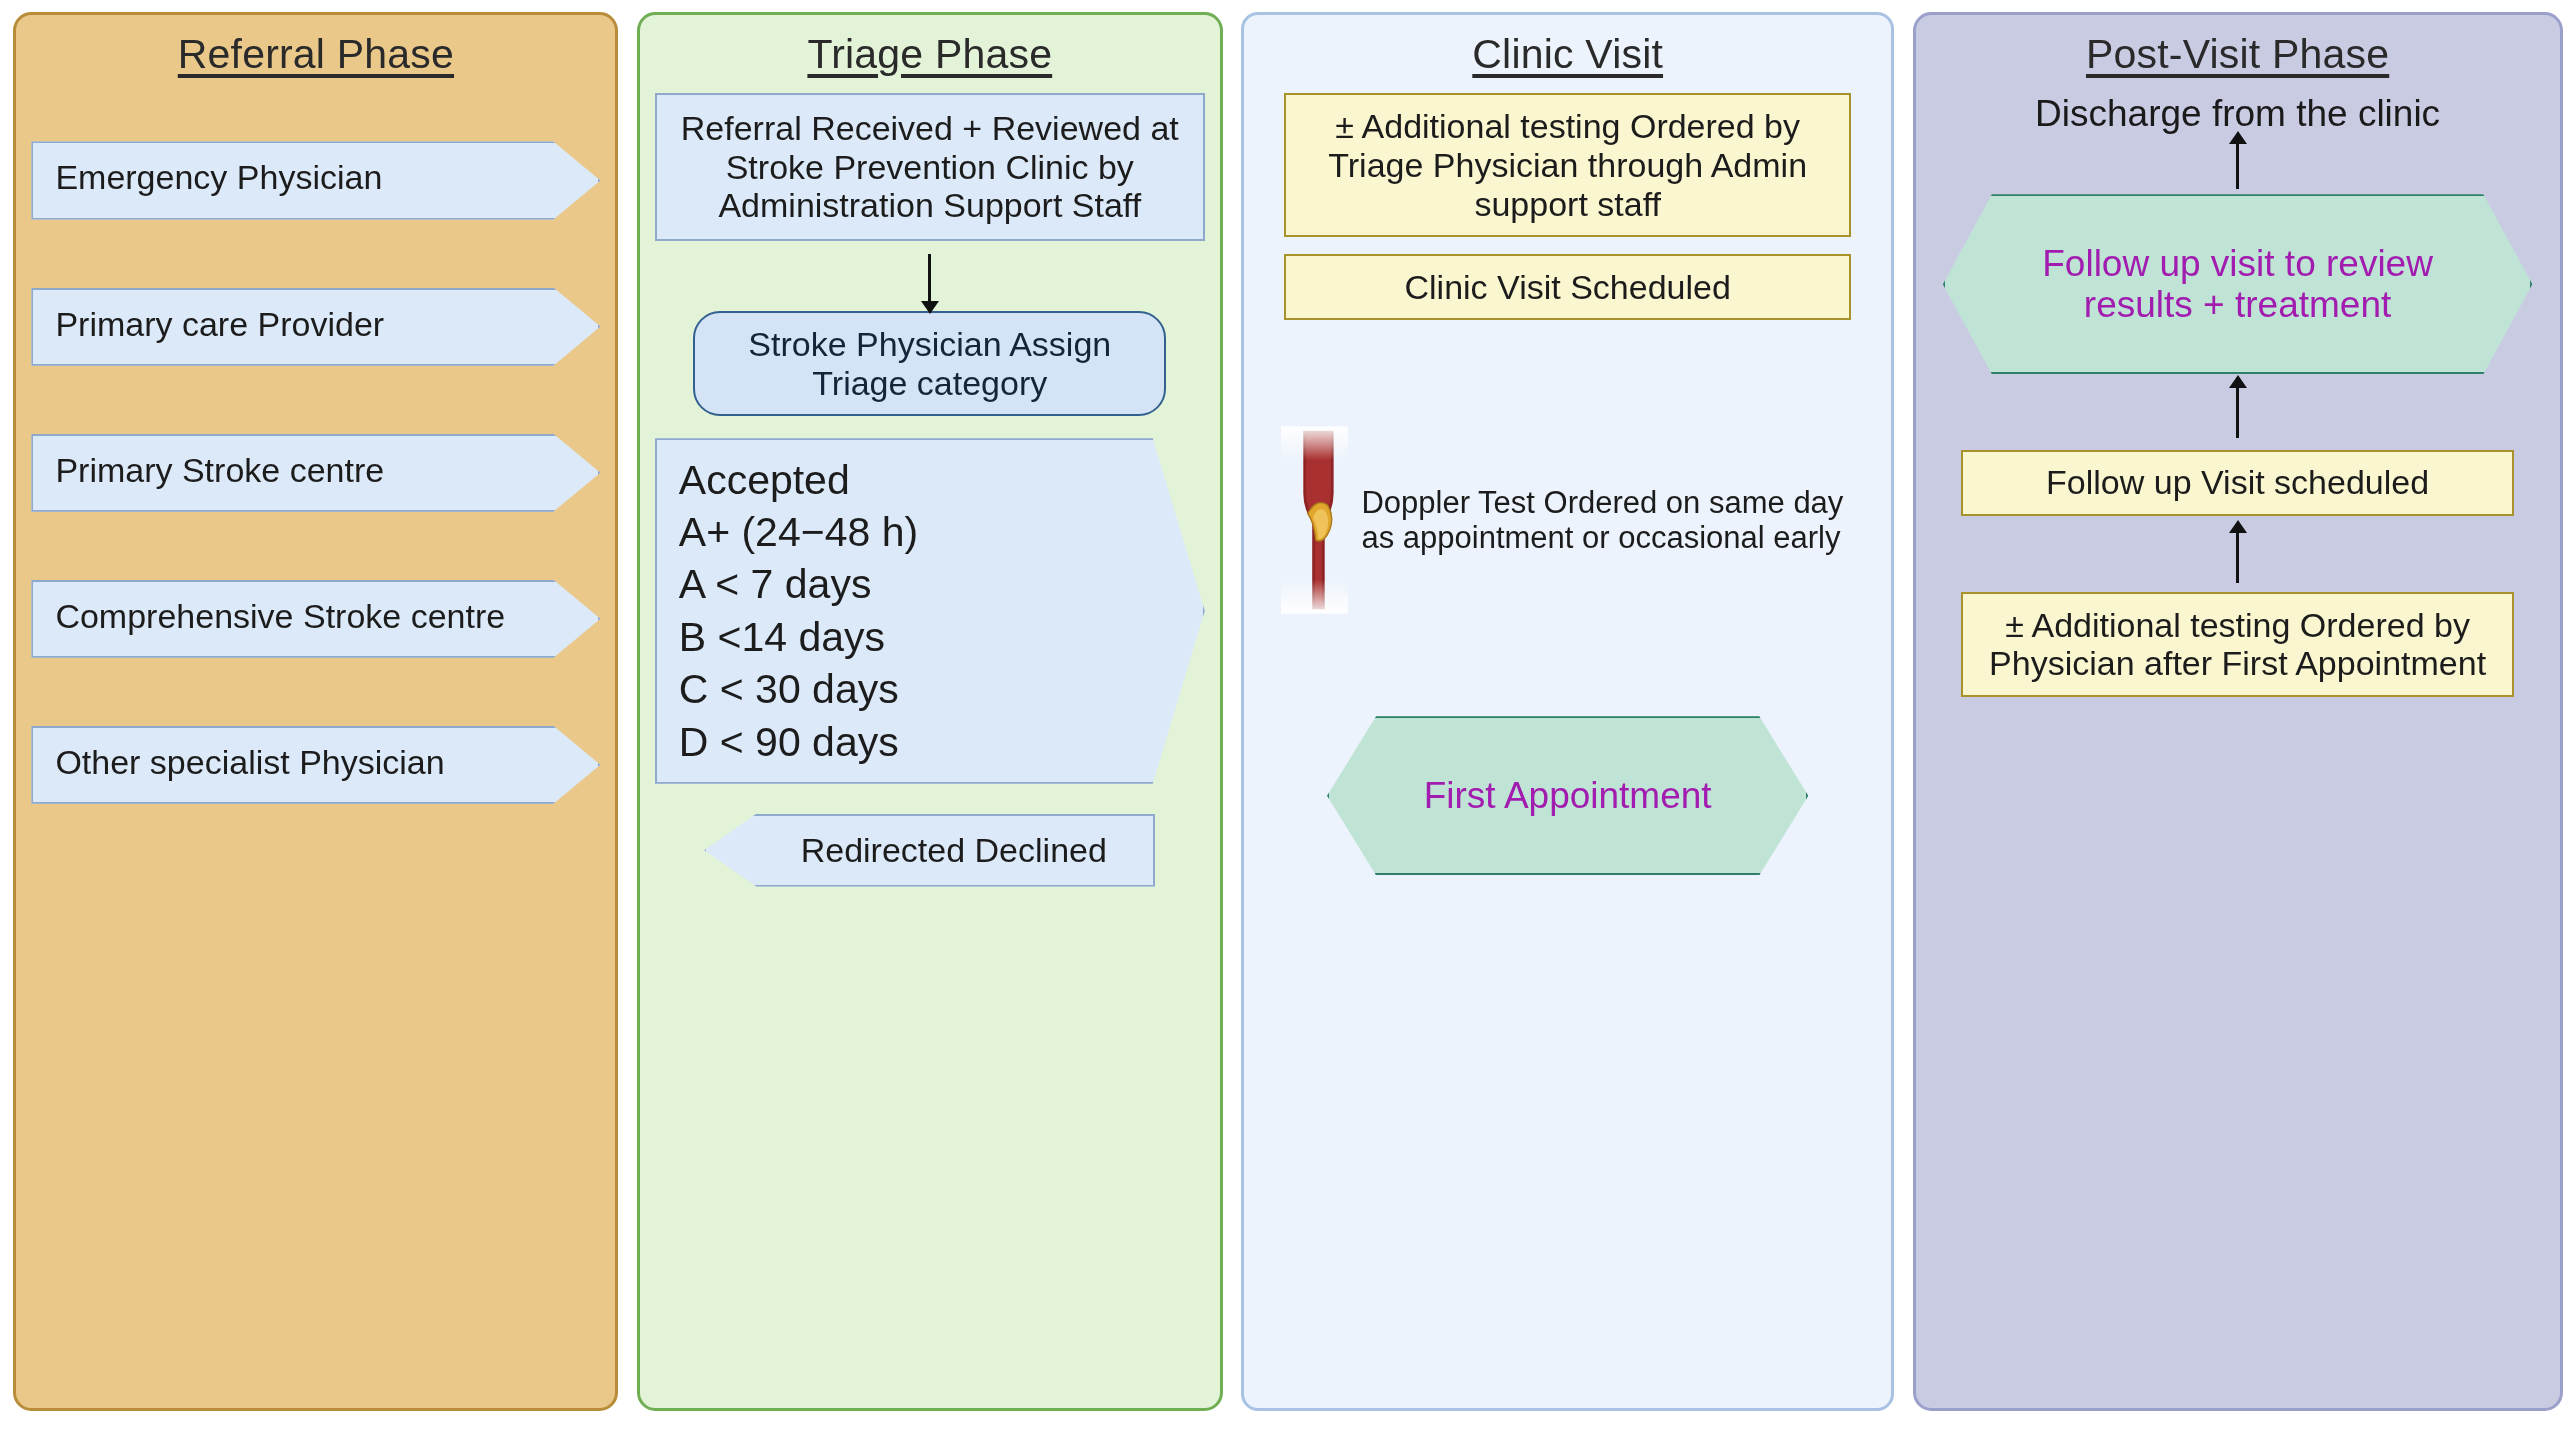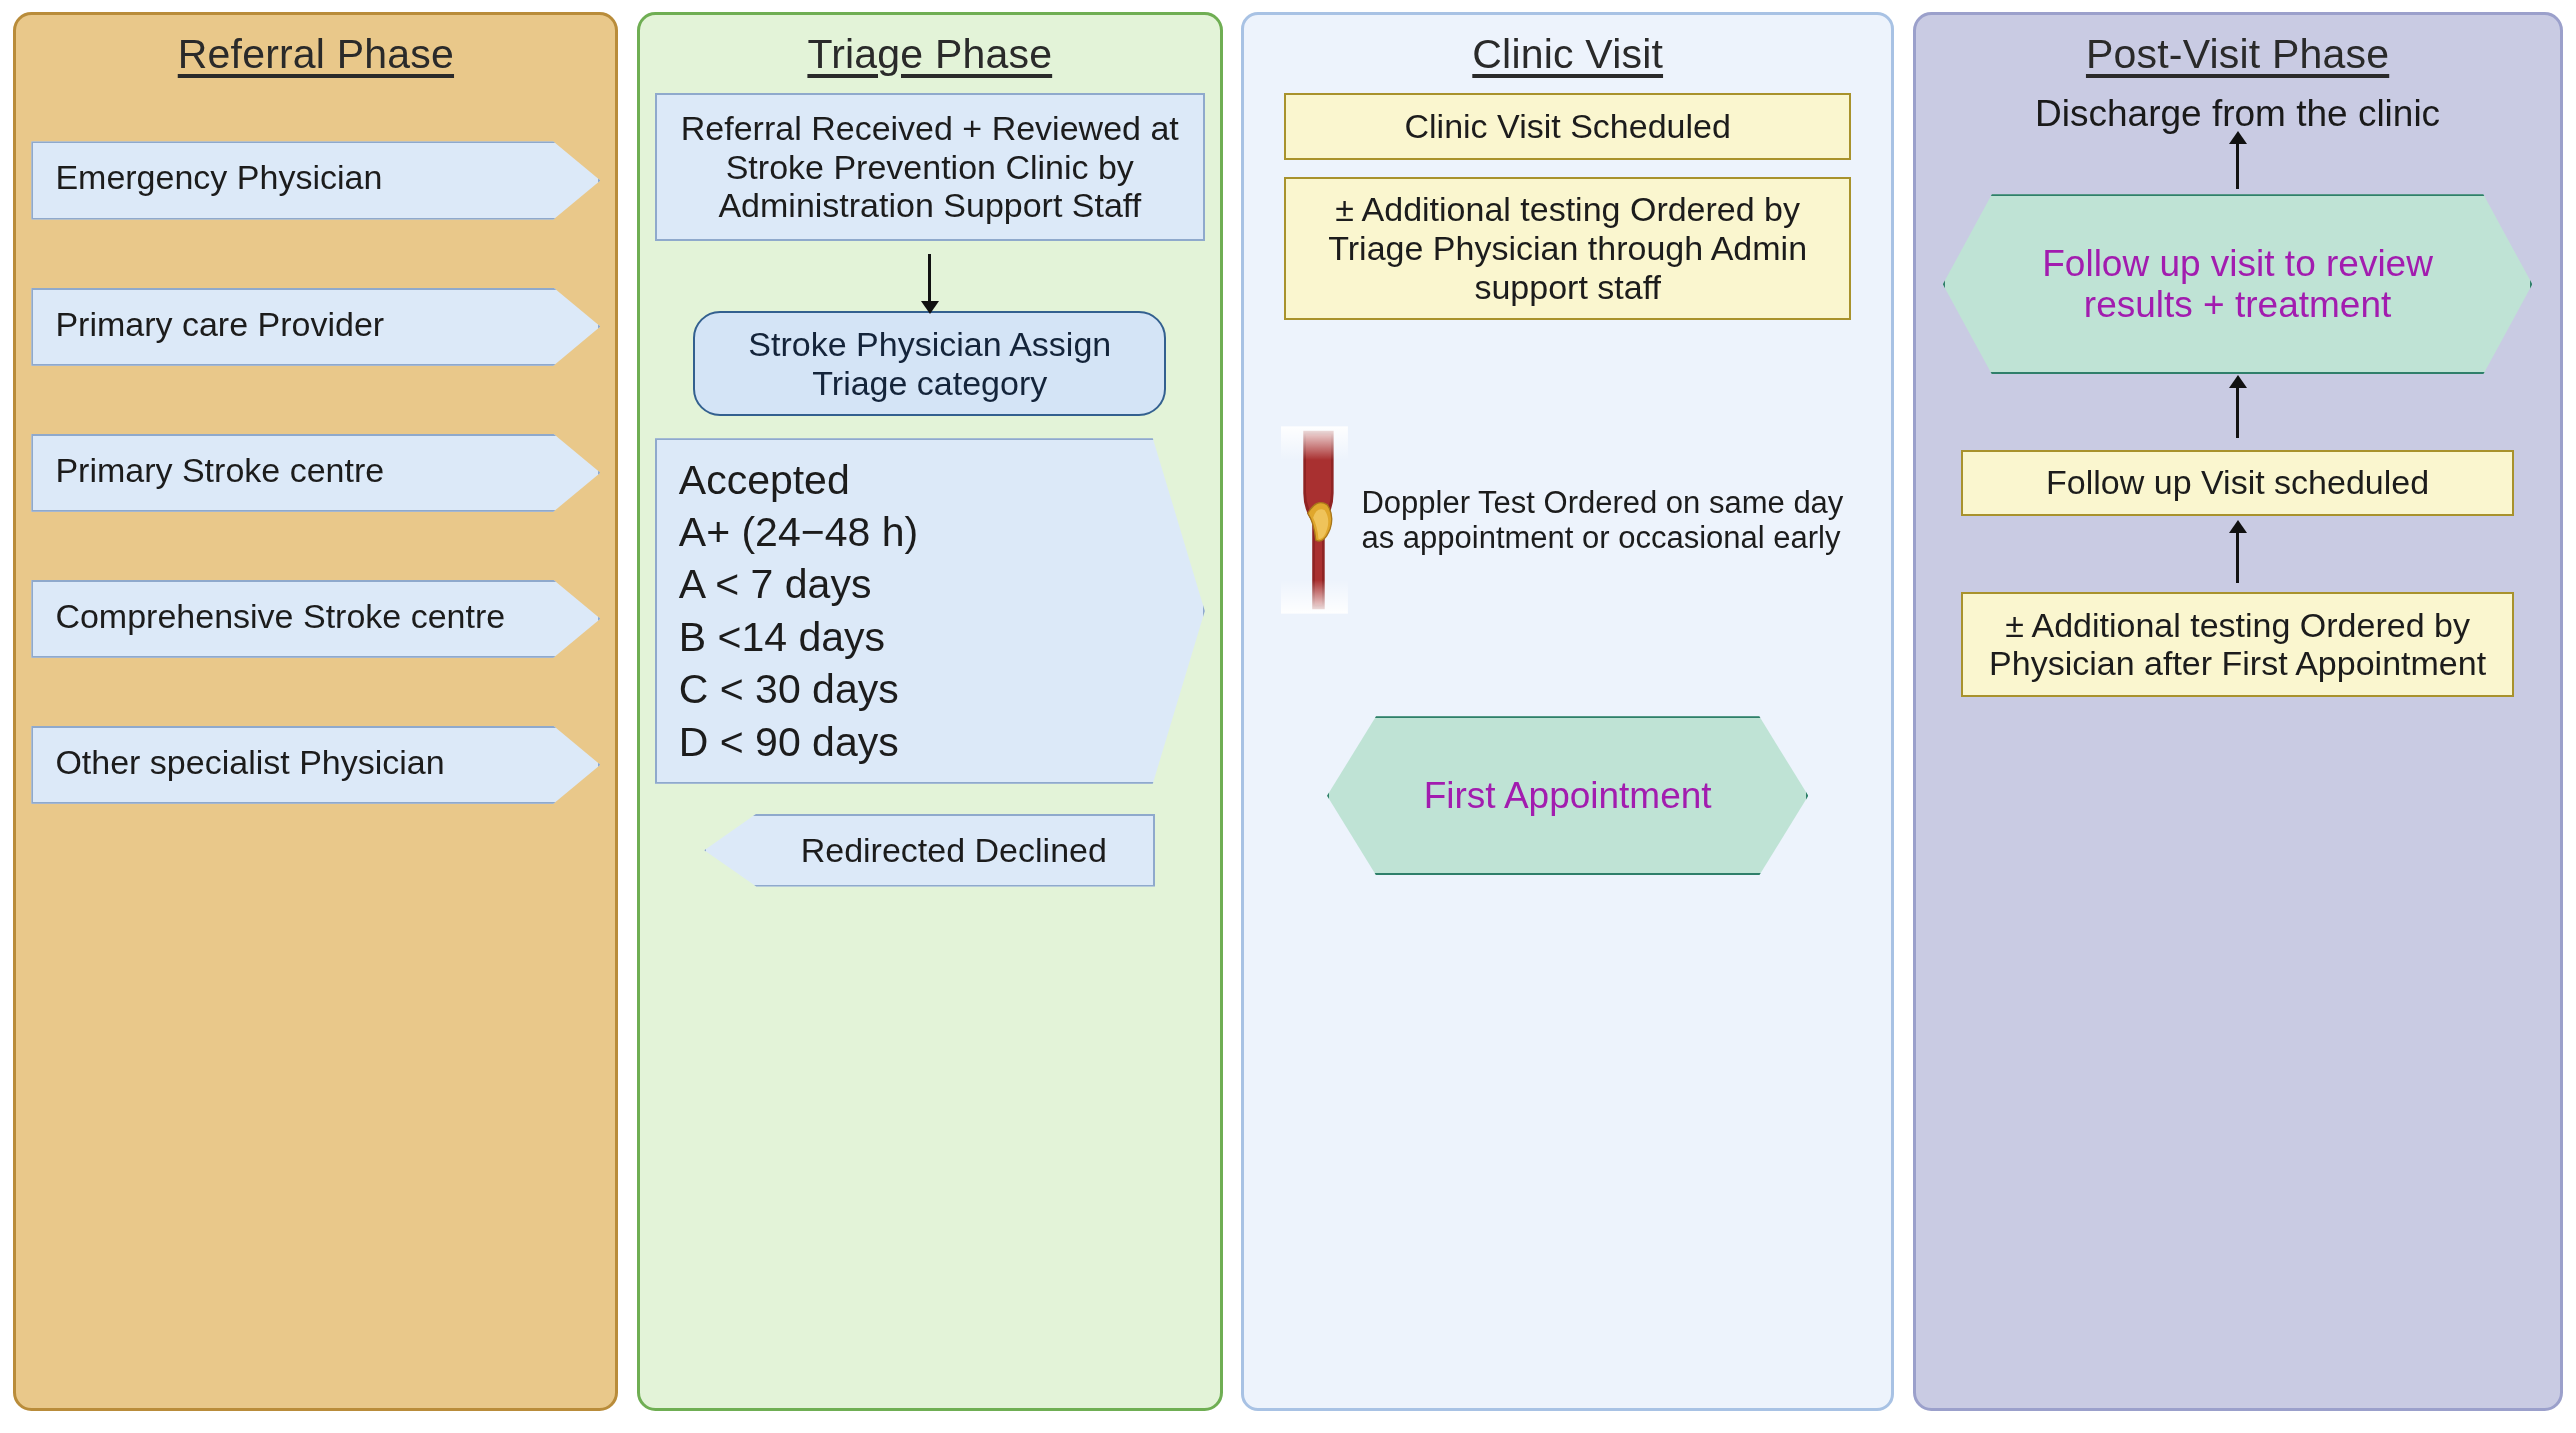--- a/index.html
+++ b/index.html
@@ -248,22 +248,22 @@
       </div>
 
       <div class="redirect-box">Redirected Declined</div>
     </div>
   </div>
 
   <div class="column col-clinic">
     <div class="col-title">Clinic Visit</div>
 
     <div class="clinic-stack">
+      <div class="yellow-box" style="width:92%;">± Additional testing Ordered by Triage Physician through Admin support staff</div>
       <div class="yellow-box" style="width:92%;">Clinic Visit Scheduled</div>
-      <div class="yellow-box" style="width:92%;">± Additional testing Ordered by Triage Physician through Admin support staff</div>
 
       <div class="doppler-row">
         <svg width="126" height="352" viewBox="0 0 150 420">
           <defs>
             <linearGradient id="fade" x1="0" y1="0" x2="0" y2="1">
               <stop offset="0%" stop-color="#ffffff" stop-opacity="0.95"></stop>
               <stop offset="18%" stop-color="#ffffff" stop-opacity="0"></stop>
               <stop offset="82%" stop-color="#ffffff" stop-opacity="0"></stop>
               <stop offset="100%" stop-color="#ffffff" stop-opacity="0.95"></stop>
             </linearGradient>

